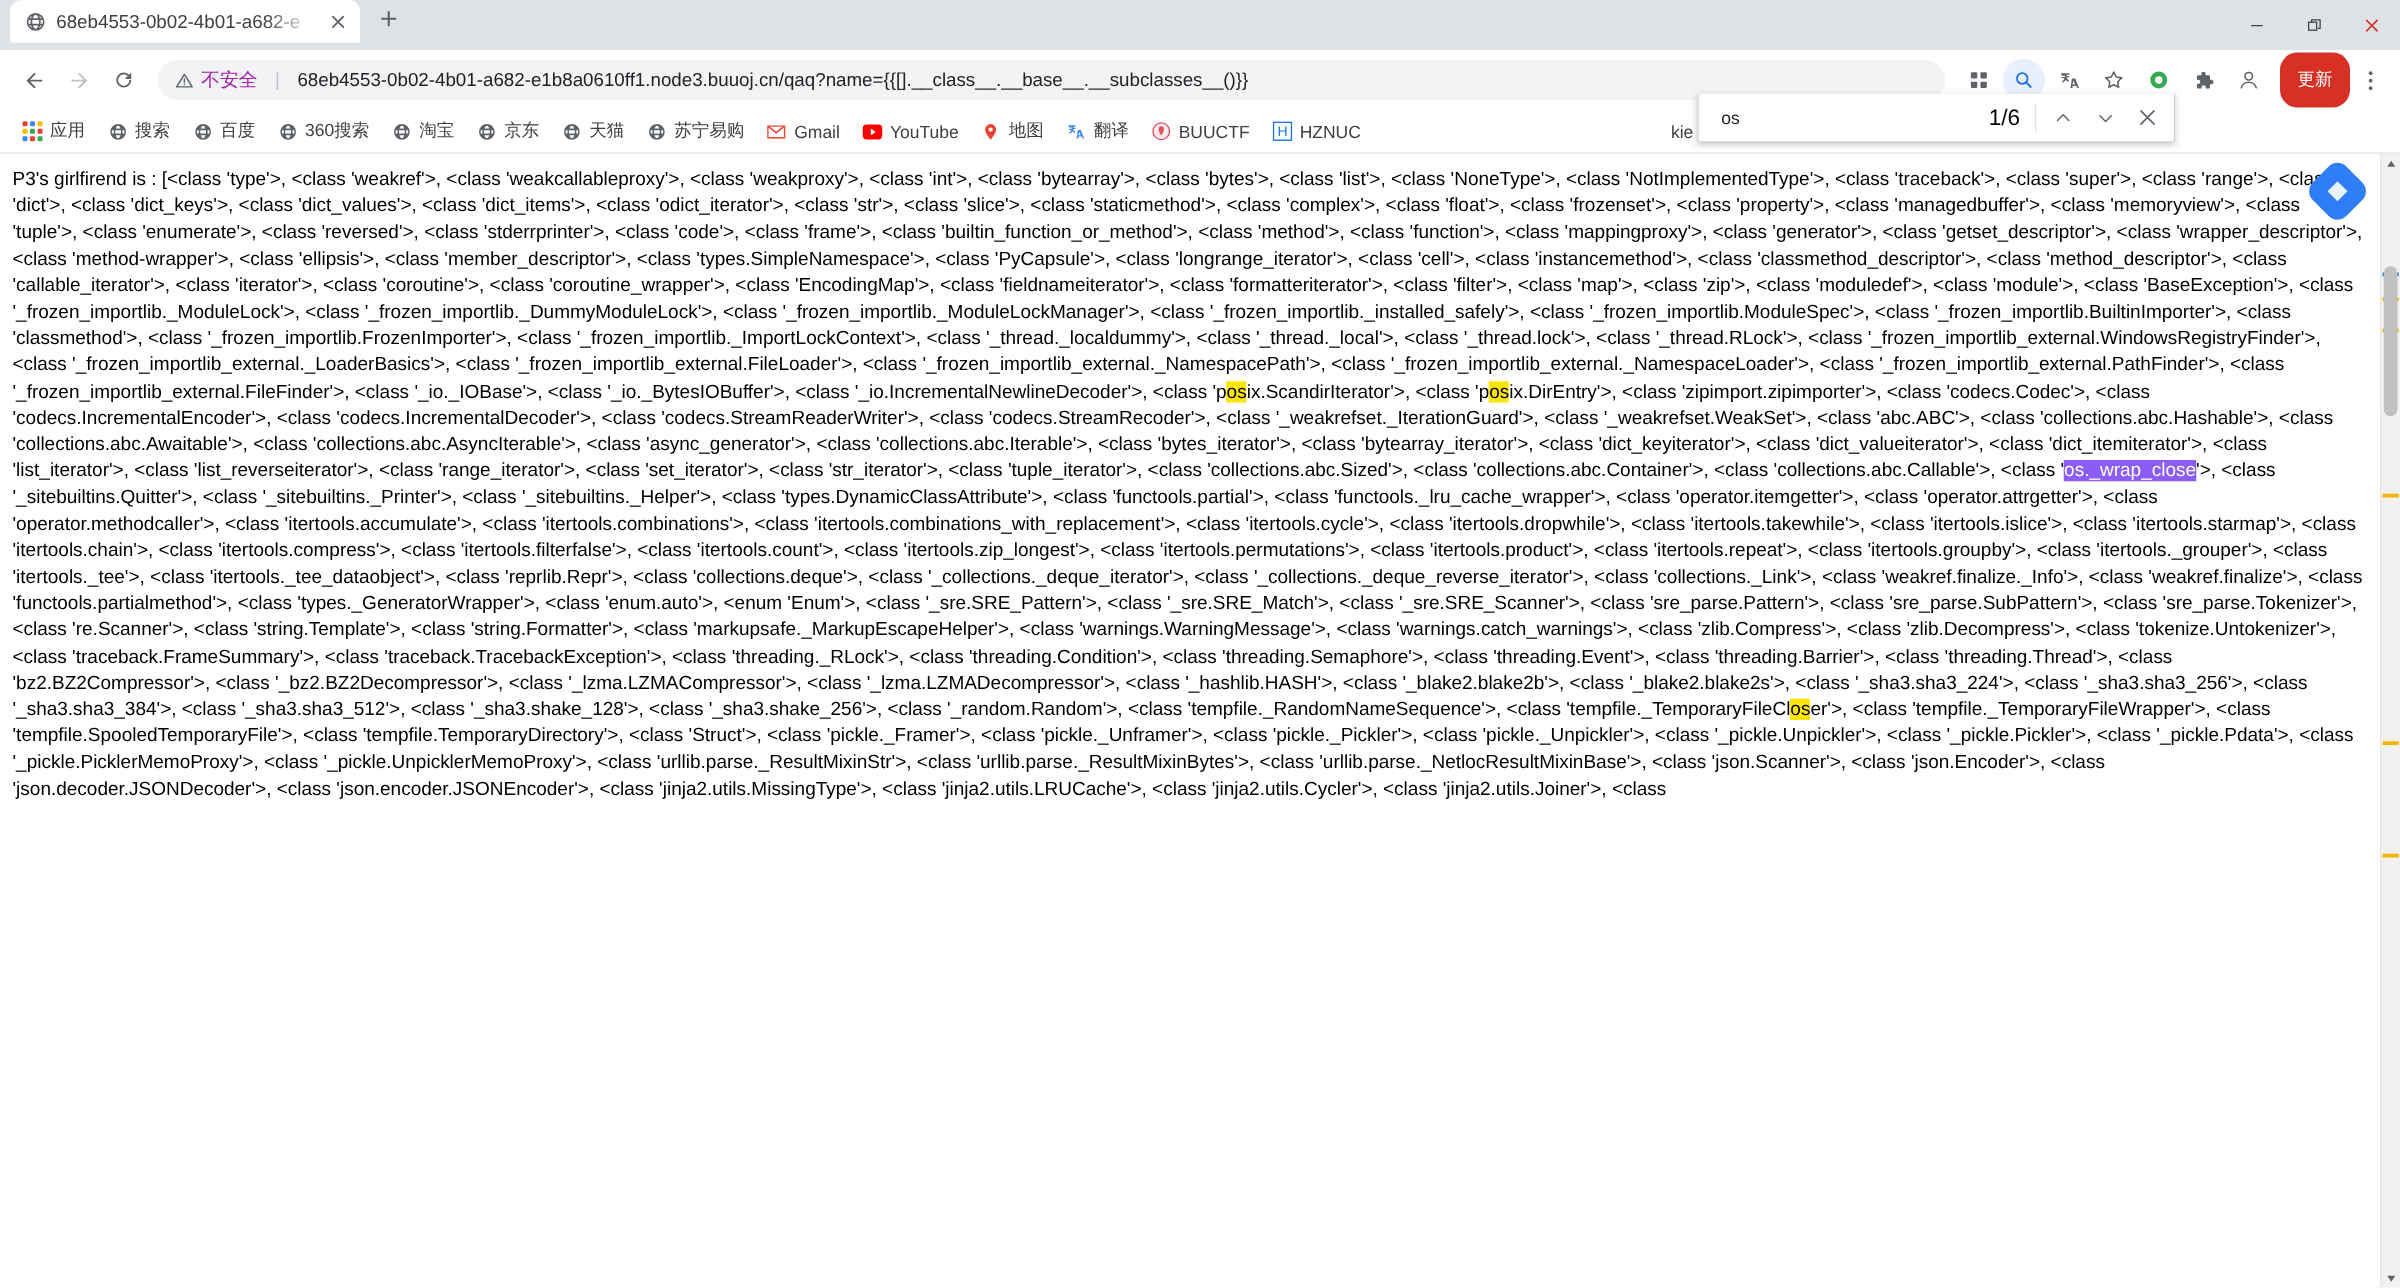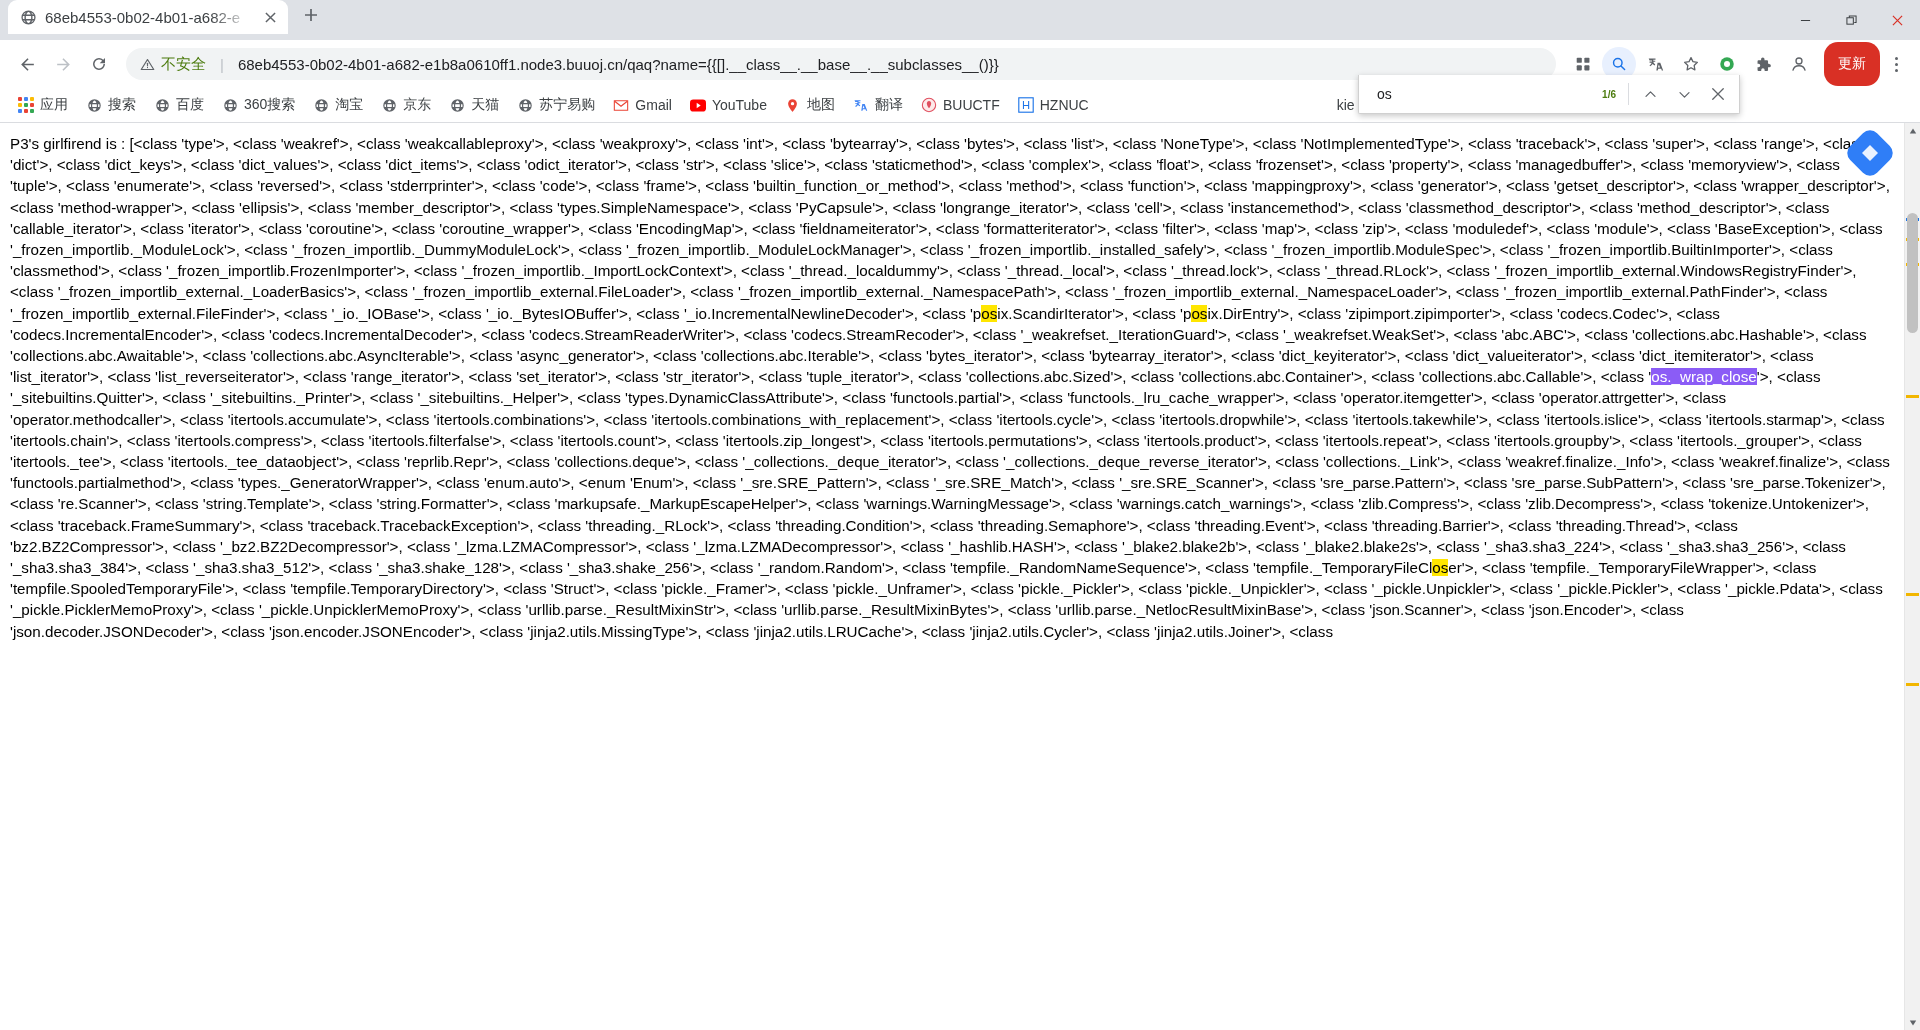--- a/index.html
+++ b/index.html
@@ -29,21 +29,21 @@
   .winbtns{position:absolute;right:0;top:0;height:40px;display:flex;align-items:center;}
   .winbtn{width:46px;height:40px;display:flex;align-items:center;justify-content:center;}
   
   .toolbar{height:48px;background:#ffffff;display:flex;align-items:center;padding:0 10px;gap:2px;}
   .tbbtn{width:34px;height:34px;display:flex;align-items:center;justify-content:center;border-radius:50%;flex:0 0 34px;}
   .omnibox{
     flex:1;height:32px;background:#f1f3f4;border-radius:16px;
     display:flex;align-items:center;padding:0 14px;margin:0 8px;gap:8px;
     font-size:15px;color:#202124;overflow:hidden;white-space:nowrap;
   }
-  .omnibox .danger{color:#4d7c0f;display:flex;align-items:center;gap:6px;flex:0 0 auto;}
+  .omnibox .danger{color:#a21caf;display:flex;align-items:center;gap:6px;flex:0 0 auto;}
   .omnibox .sep{color:#bdc1c6;margin:0 6px;flex:0 0 auto;}
   .omnibox .urltext{flex:1;overflow:hidden;text-overflow:clip;white-space:nowrap;}
   .update-btn{
     height:44px;background:#d93025;color:#fff;border-radius:14px;
     display:flex;align-items:center;padding:0 14px;font-size:14px;flex:0 0 auto;margin-left:6px;
   }
   .kebab{width:28px;height:34px;display:flex;flex-direction:column;align-items:center;justify-content:center;gap:3px;}
   .kebab i{width:3px;height:3px;background:#5f6368;border-radius:50%;display:block;}
   
   .bookmarks{height:34px;background:#ffffff;display:flex;align-items:center;padding:0 10px;gap:2px;border-bottom:1px solid #dadce0;position:relative;overflow:hidden;}
@@ -52,21 +52,21 @@
   .apps-grid{display:grid;grid-template-columns:repeat(3,4px);grid-template-rows:repeat(3,4px);gap:2px;}
   .apps-grid span{width:4px;height:4px;border-radius:1px;display:block;}
   
   .findbar{
     position:absolute;top:75px;right:180px;width:360px;height:38px;
     background:#ffffff;border:1px solid #d0d0d0;border-top:none;
     box-shadow:0 2px 6px rgba(0,0,0,.22);
     display:flex;align-items:center;padding:0 4px 0 16px;z-index:50;border-radius:0 0 2px 2px;
   }
   .find-input{flex:1;font-size:14px;color:#202124;border:none;outline:none;background:transparent;font-family:inherit;}
-  .find-count{font-size:10px;color:#4d7c0f;margin-right:12px;font-weight:bold;}
+  .find-count{font-size:18px;color:#000000;margin-right:12px;}
   .find-div{width:1px;height:22px;background:#dadce0;margin-right:4px;}
   .find-btn{width:34px;height:34px;display:flex;align-items:center;justify-content:center;border-radius:50%;}
   
   .viewport{flex:1;background:#ffffff;position:relative;overflow:hidden;display:flex;}
   .page{
     flex:1;padding:10px 12px 0 10px;
     font-family:"Liberation Sans","DejaVu Sans",sans-serif;
     font-size:15.2px;line-height:21.2px;color:#000;
     overflow:hidden;word-break:break-word;
   }

